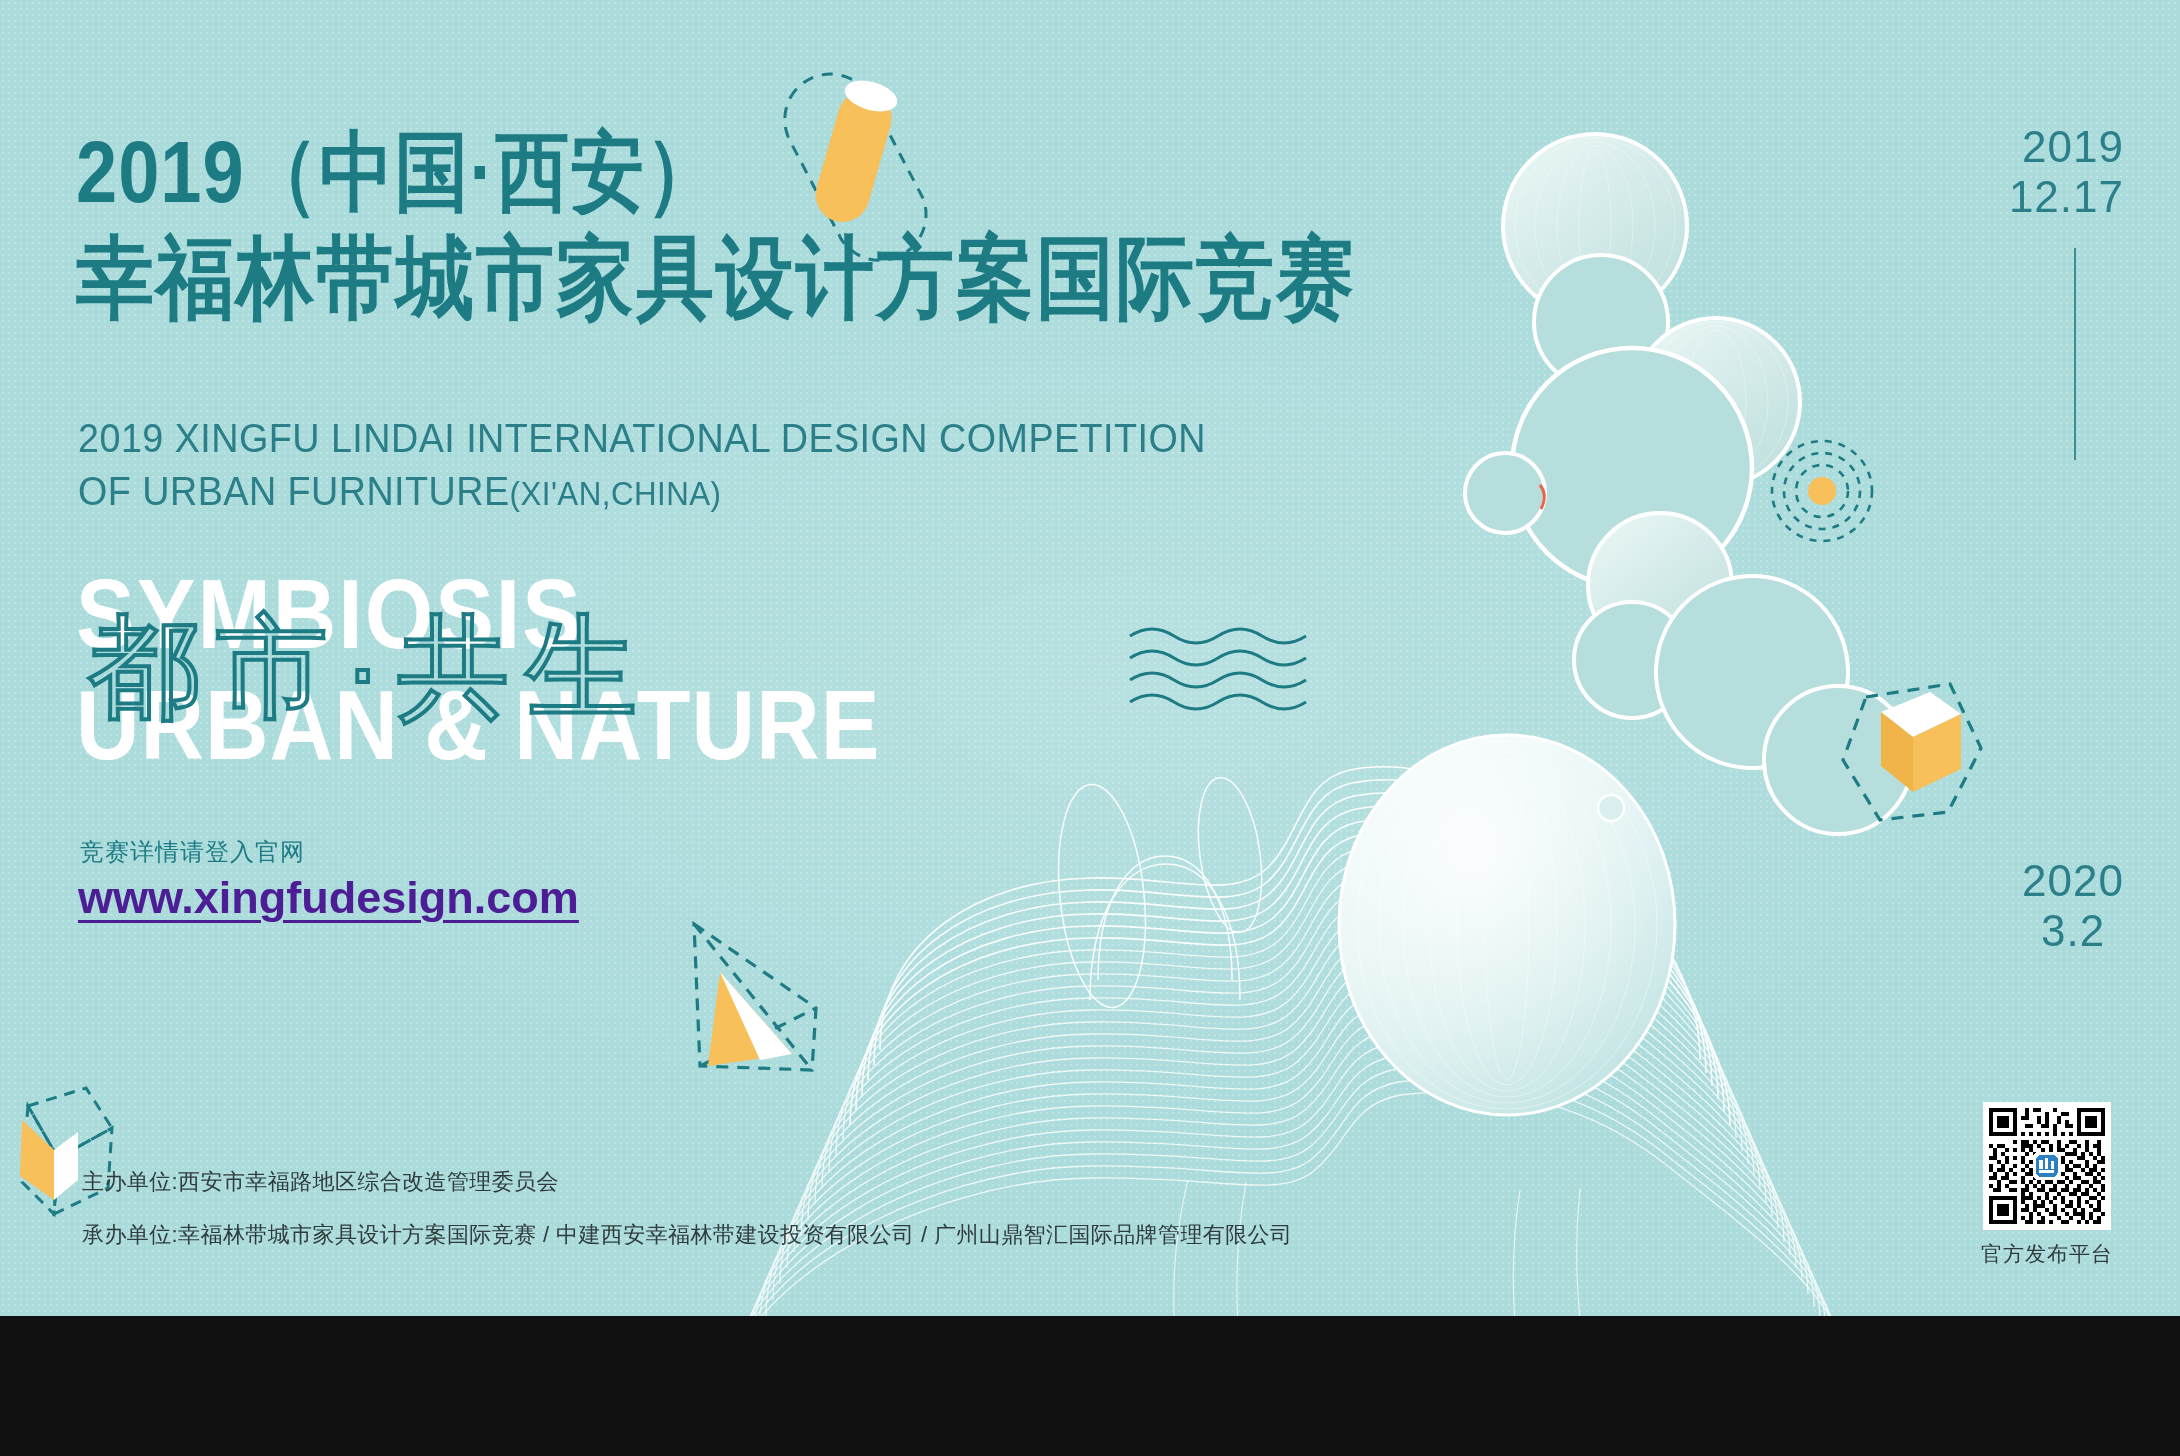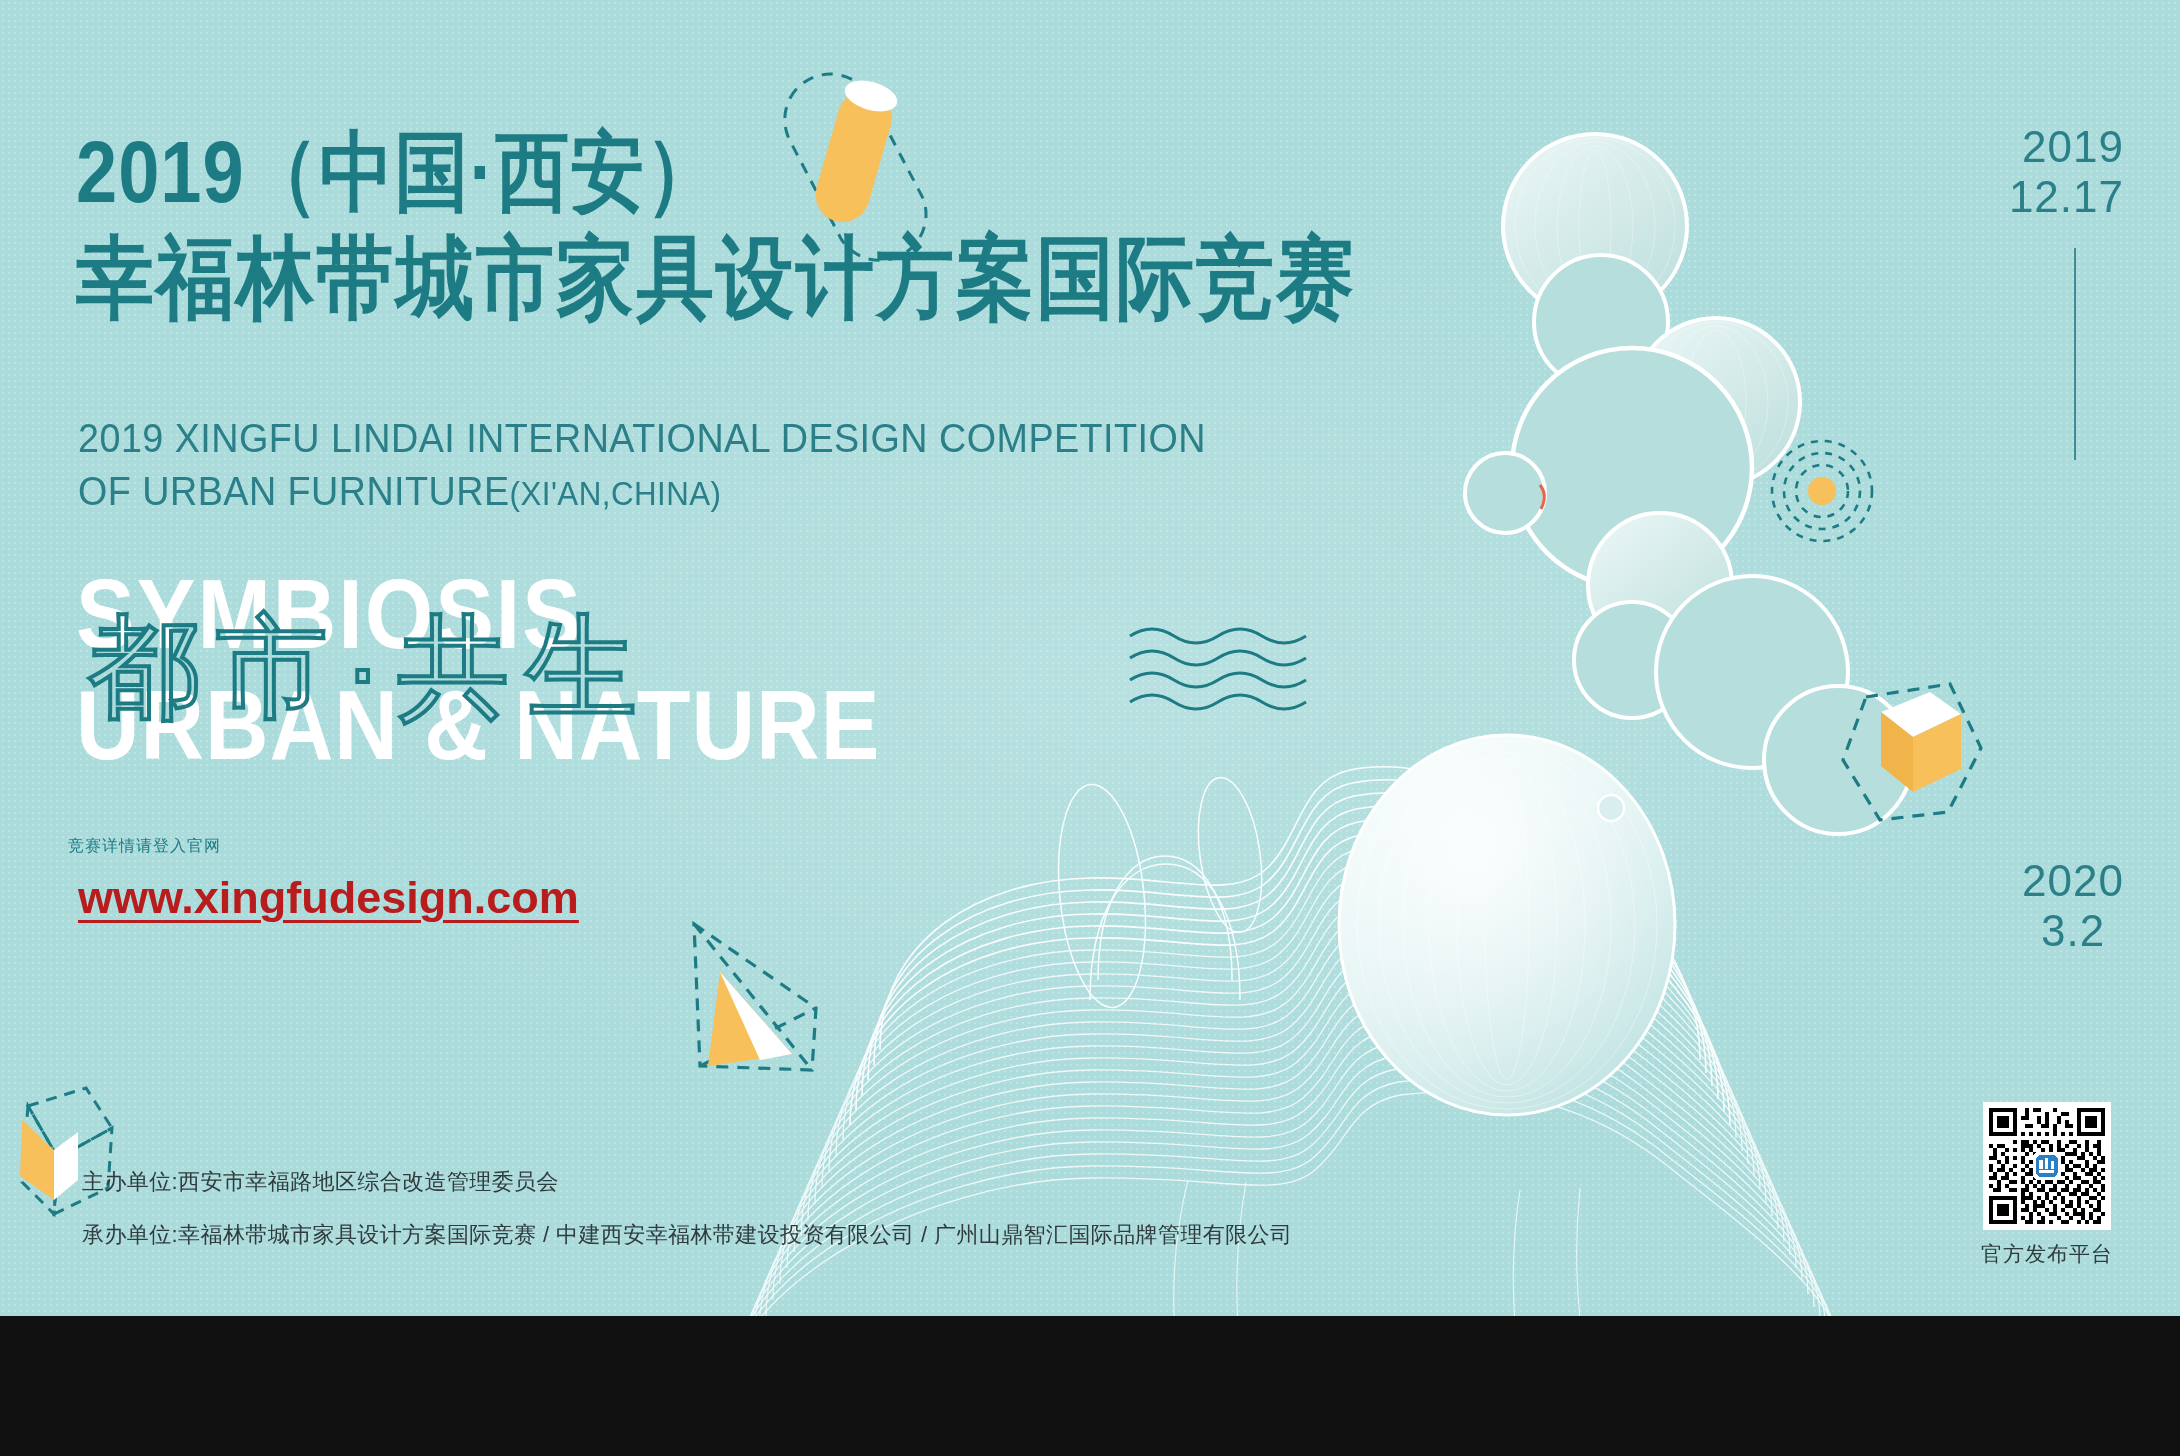--- a/index.html
+++ b/index.html
@@ -91,32 +91,32 @@
     letter-spacing:16px;
     color:transparent;
     -webkit-text-stroke:4px #1d7b84;
     font-weight:300;
     white-space:nowrap;
     z-index:4;
   }
 
   .site-note{
     position:absolute;
-    left:68px; top:836px;
-    font-size:16px;
+    left:80px; top:836px;
+    font-size:24px;
     color:#1d7b84;
     letter-spacing:1px;
     font-weight:500;
   }
   .site-url{
     position:absolute;
     left:78px; top:872px;
     font-size:45px;
     font-weight:bold;
-    color:#b91c1c;
+    color:#4c1d95;
     letter-spacing:0px;
     text-decoration:underline;
     text-underline-offset:7px;
     text-decoration-thickness:3px;
   }
 
   
   .date{
     position:absolute;
     text-align:right;

